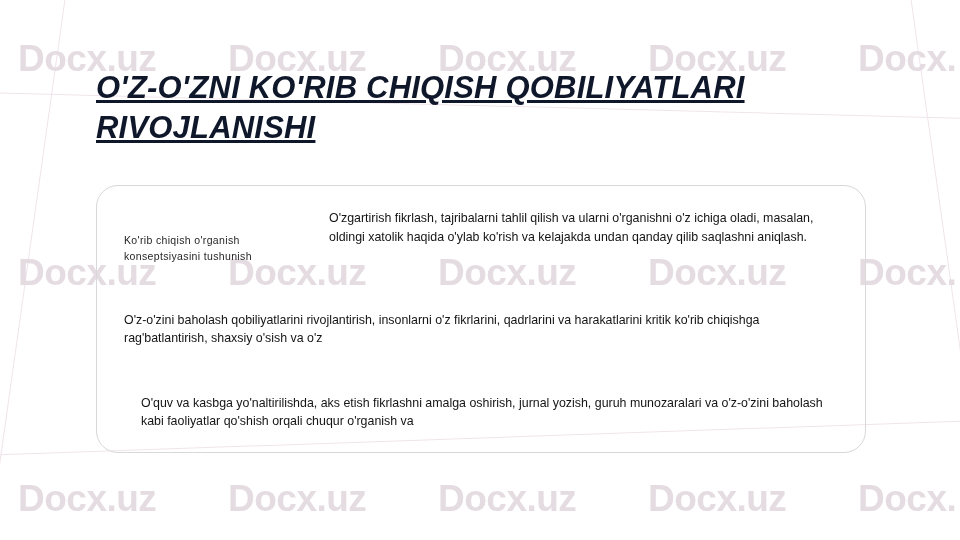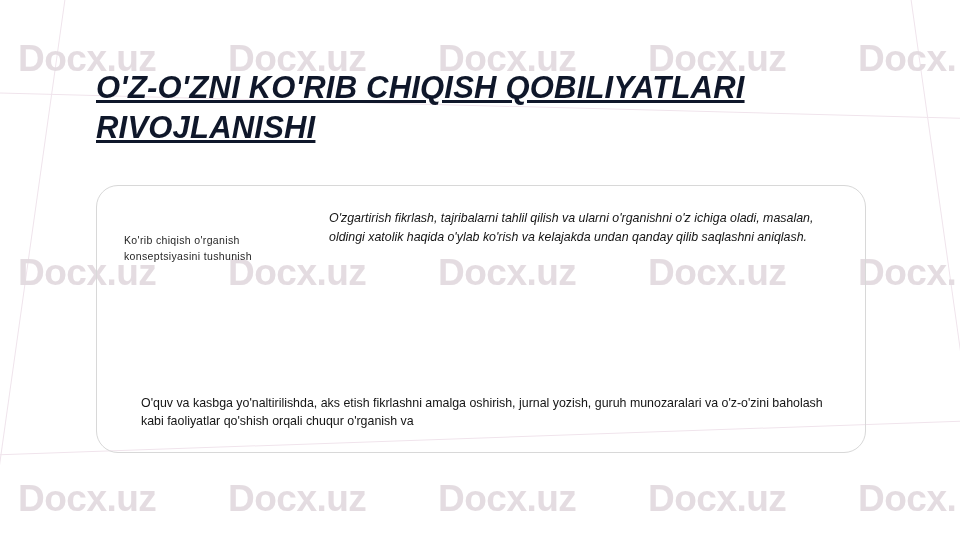--- a/index.html
+++ b/index.html
@@ -98,21 +98,21 @@
     padding-right: 12px;
   }
   .row-body {
     flex: 1 1 auto;
     font-size: 12.4px;
     line-height: 1.5;
     color: #141414;
   }
   
   .row-1 .row-label { padding-top: 24px; }
-  .row-1 .row-body  { padding-top: 0px; font-style: italic; }
+  .row-1 .row-body  { padding-top: 0px; }
   .row-2 .row-label { padding-top: 14px; }
   .row-2 .row-body  { padding-top: 0px; }
   .row-3 .row-label { padding-top: 34px; }
   .row-3 .row-body  { padding-top: 0px; margin-left: 17px; }
 </style>
 </head>
 <body>
 
 <div id="slide">
 
@@ -143,20 +143,21 @@
   <div class="card"></div>
 
   <div class="rows">
 
     <div class="row row-1">
       <div class="row-label">Ko'rib chiqish o'rganish konseptsiyasini tushunish</div>
       <div class="row-body">O'zgartirish fikrlash, tajribalarni tahlil qilish va ularni o'rganishni o'z ichiga oladi, masalan, oldingi xatolik haqida o'ylab ko'rish va kelajakda undan qanday qilib saqlashni aniqlash.</div>
     </div>
 
     <div class="row row-2">
+      <div class="row-body">O'z-o'zini baholash qobiliyatlarini rivojlantirish, insonlarni o'z fikrlarini, qadrlarini va harakatlarini kritik ko'rib chiqishga rag'batlantirish, shaxsiy o'sish va o'z</div>
     </div>
 
     <div class="row row-3">
       <div class="row-body">O'quv va kasbga yo'naltirilishda, aks etish fikrlashni amalga oshirish, jurnal yozish, guruh munozaralari va o'z-o'zini baholash kabi faoliyatlar qo'shish orqali chuqur o'rganish va</div>
     </div>
 
   </div>
 </div>
 
 </body></html>

